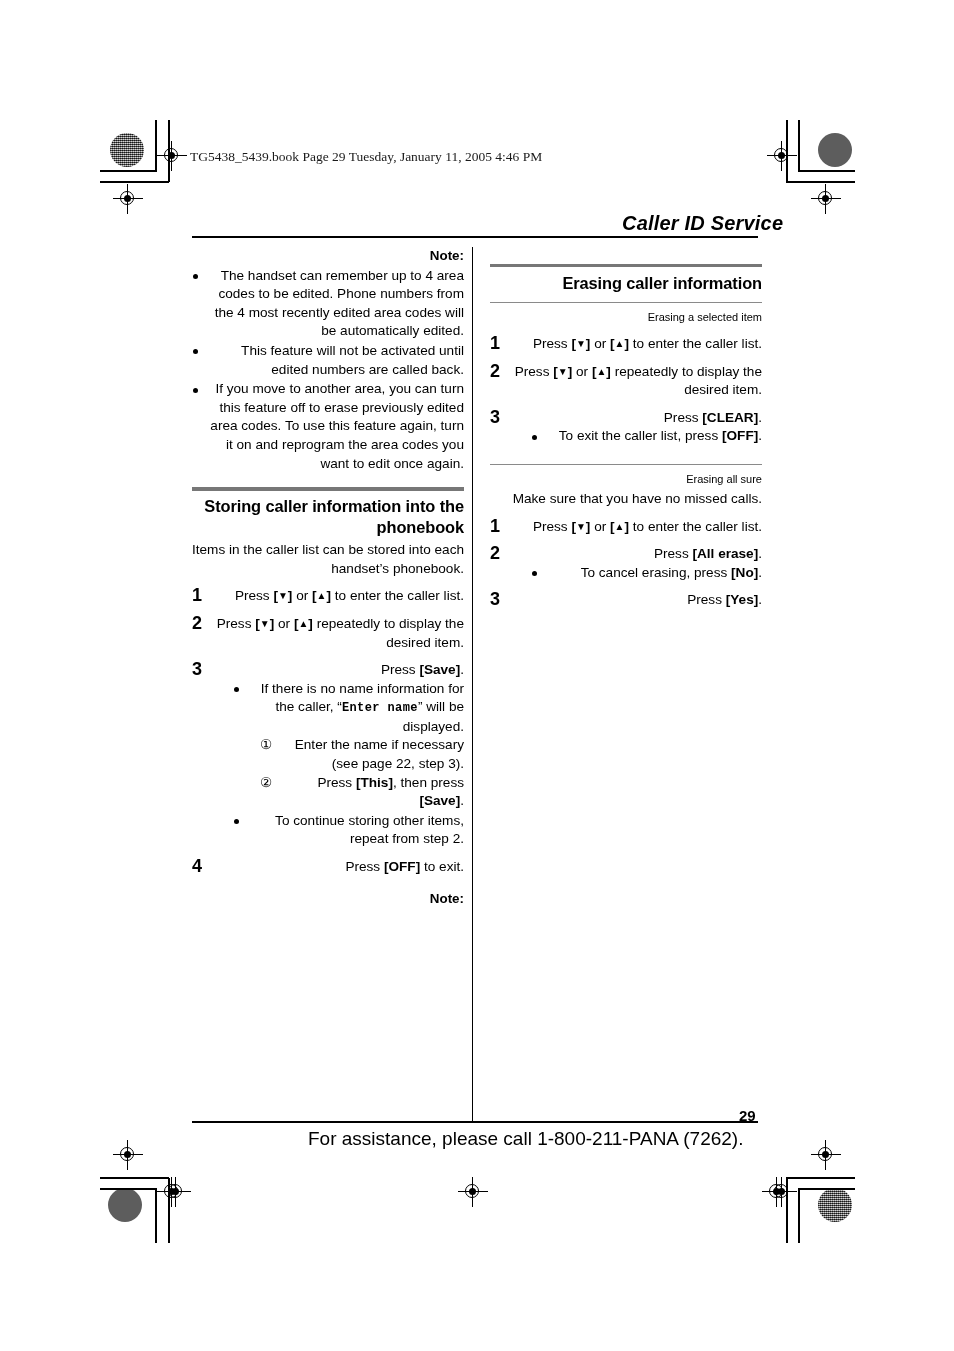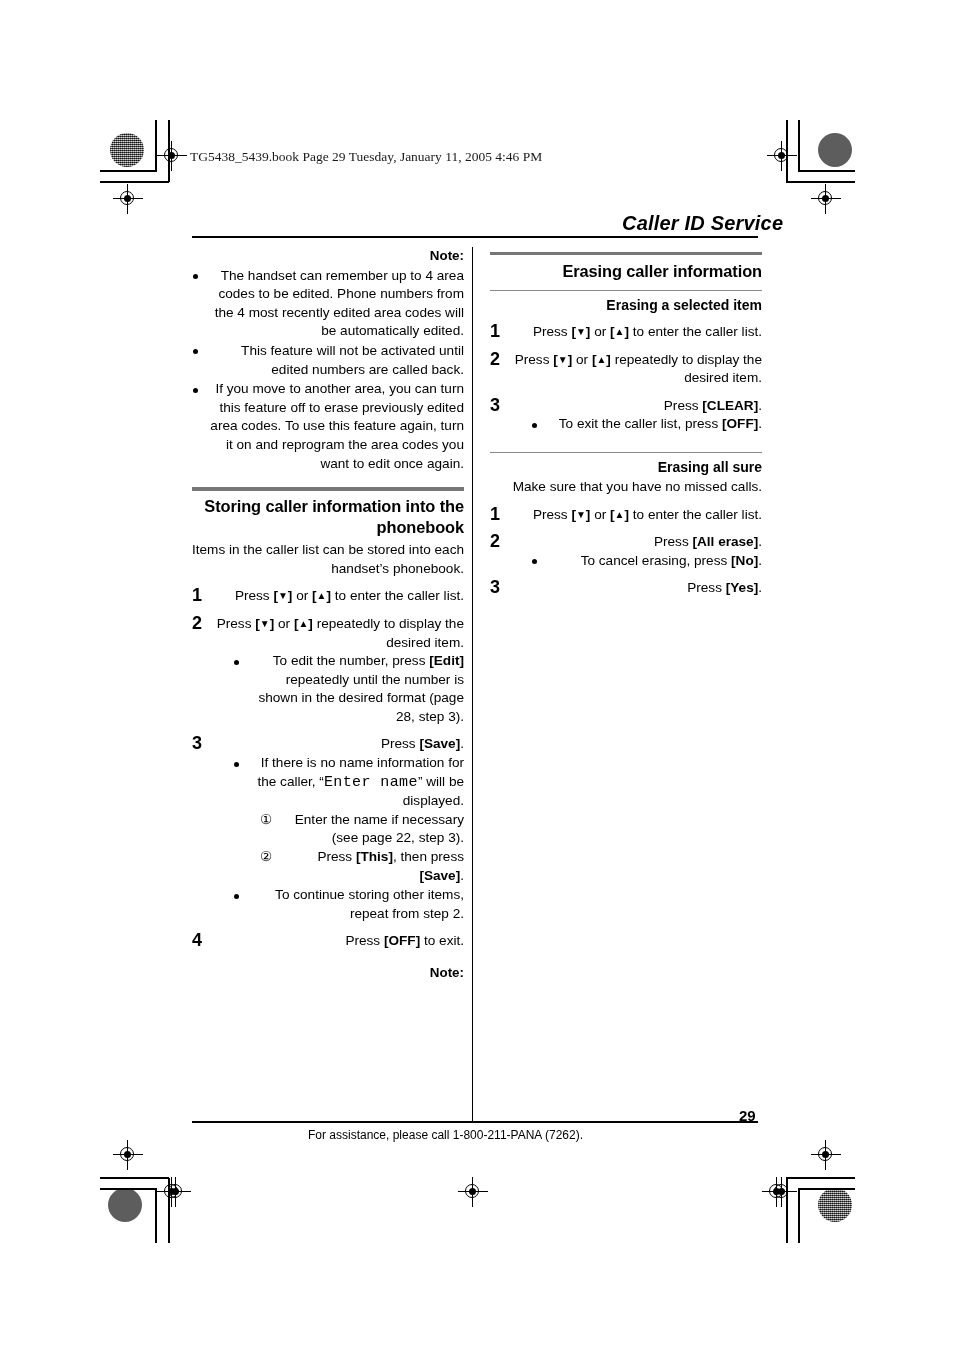--- a/index.html
+++ b/index.html
@@ -80,33 +80,33 @@
   .rule-thin { position: absolute; background: #8a8a8a; }
 
   .col {
     position: absolute;
     width: 272px;
     font-size: 13.6px;
     line-height: 18.6px;
     text-align: right;
   }
   .col-left { left: 192px; top: 247px; }
-  .col-right { left: 490px; top: 252px; }
+  .col-right { left: 490px; top: 264px; }
 
   h2.sec {
     font-size: 16.4px;
     line-height: 21px;
     font-weight: bold;
     margin: 0 0 3px 0;
     letter-spacing: -.1px;
   }
   h3.sub {
-    font-size: 14px;
+    font-size: 11px;
     line-height: 17px;
-    font-weight: bold;
+    font-weight: normal;
     margin: 0 0 2px 0;
   }
   .note-label {
     font-size: 13.4px;
     font-weight: bold;
     margin: 0 0 1px 0;
   }
   p.para { margin: 0 0 2px 0; }
 
   
@@ -154,30 +154,30 @@
     left: 0; top: 0;
     font-size: 13.6px;
     line-height: 18.6px;
   }
 
   
   .key { font-weight: bold; white-space: nowrap; }
   .arrow { font-size: 10px; vertical-align: 1px; }
   .lcd {
     font-family: "Liberation Mono", monospace;
-    font-weight: normal;
-    font-size: 15px;
+    font-weight: bold;
+    font-size: 12px;
     letter-spacing: .4px;
     margin-top: 33px;
   }
 
   
   .footer-text {
     position: absolute;
-    font-size: 12px;
+    font-size: 19px;
   }
   .folio {
     position: absolute;
     font-size: 15px;
     font-weight: bold;
   }
 </style>
 </head>
 <body>
 
@@ -314,25 +314,20 @@
           <span>to enter the caller list.</span></span>
       </li>
 
       <li>
         <span class="num">2</span>
         <span><span>Press</span>
           <span class="key">[<span class="arrow">▼</span>]</span>
           <span>or</span>
           <span class="key">[<span class="arrow">▲</span>]</span>
           <span>repeatedly to display the desired item.</span></span>
-        <ul class="bul indent">
-          <li><span>To edit the number, press</span>
-            <span class="key">[<span>Edit</span>]</span>
-            <span>repeatedly until the number is shown in the desired format (page 28, step 3).</span></li>
-        </ul>
       </li>
 
       <li>
         <span class="num">3</span>
         <span><span>Press</span>
           <span class="key">[<span>Save</span>]</span><span>.</span></span>
         <ul class="bul indent">
           <li>
             <span>If there is no name information for the caller, “</span><span class="lcd">Enter name</span><span>” will be displayed.</span>
             <ol class="circled">

